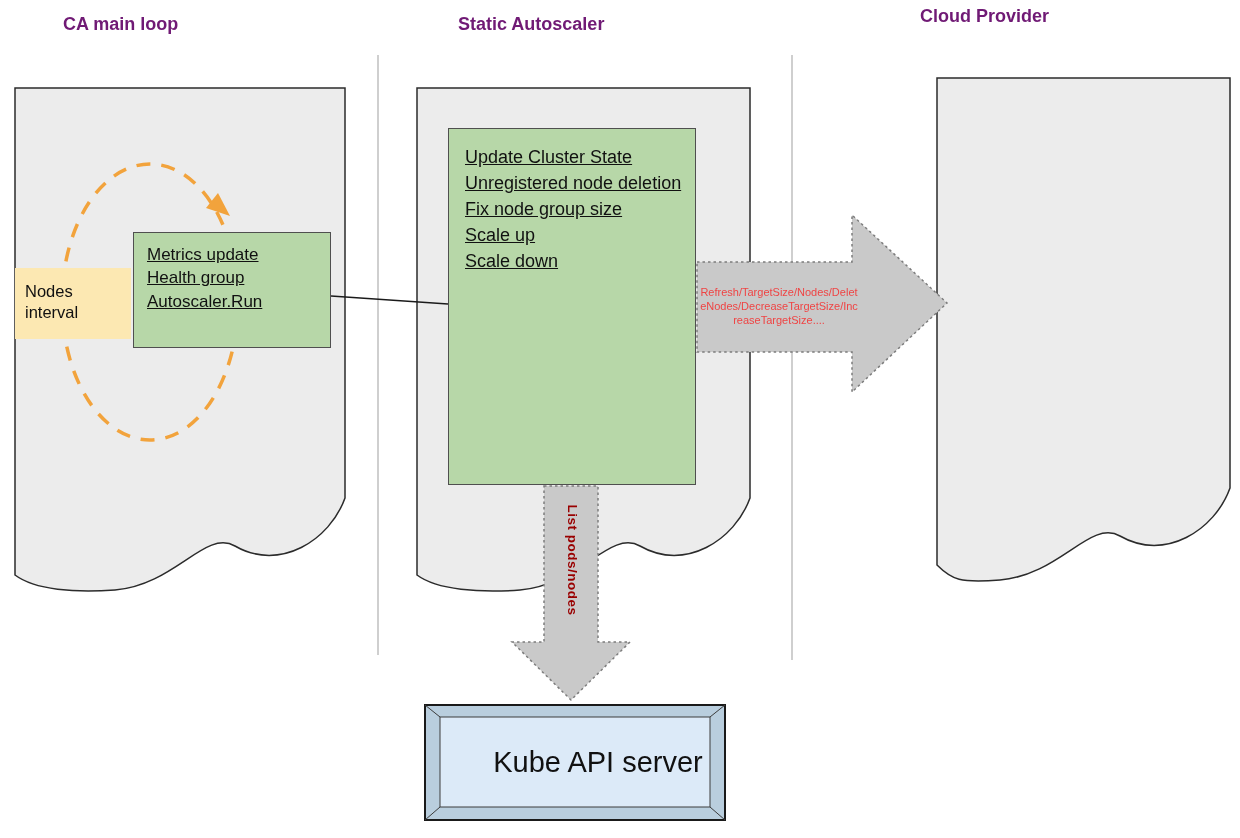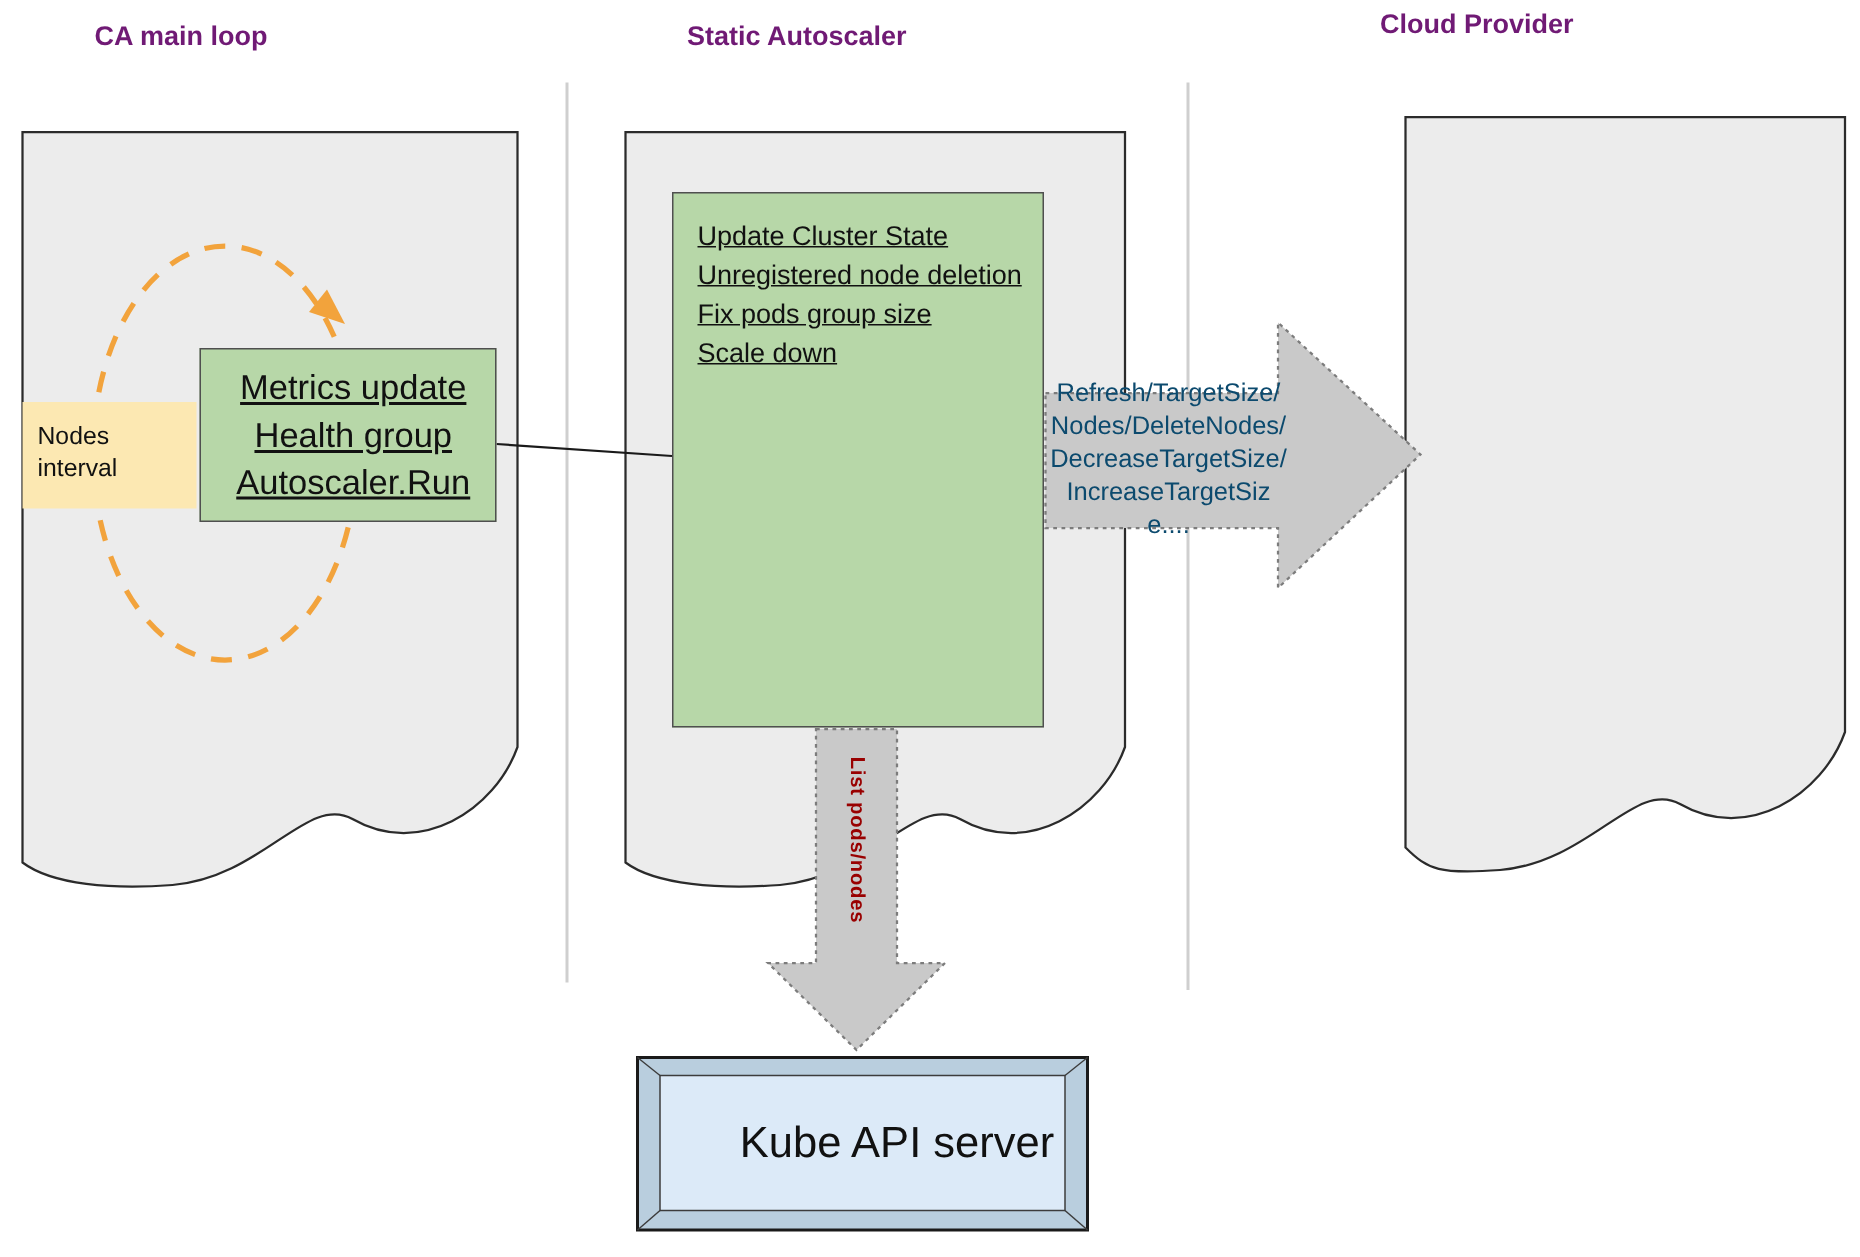--- a/index.html
+++ b/index.html
@@ -10,30 +10,30 @@
   #diagram-svg{position:absolute;left:0;top:0;width:1240px;height:838px;}
   .lane-title{
     position:absolute;font-size:18px;font-weight:bold;color:#701a75;white-space:nowrap;
   }
   .green-box{
     position:absolute;background:#b7d7a8;border:1px solid #4f4f4f;box-sizing:border-box;
     color:#111;
     text-decoration:underline;
   }
   .green-box .line{display:block;}
-  #run-box{left:133px;top:232px;width:198px;height:116px;padding:10px 6px 0 13px;font-size:23px;line-height:1.38;text-align:center;}
+  #run-box{left:133px;top:232px;width:198px;height:116px;padding:10px 6px 0 13px;font-size:17px;line-height:1.38;}
   #autoscaler-box{left:448px;top:128px;width:248px;height:357px;padding:15px 12px 0 16px;font-size:18px;line-height:1.45;}
   #scan-interval-box{
     position:absolute;left:15px;top:268px;width:100px;height:58px;background:#fce8b2;
     padding:13px 6px 0 10px;font-size:16.5px;line-height:1.3;color:#111;
   }
   #cloud-call-label{
     position:absolute;left:700px;top:262px;width:158px;height:88px;
     display:flex;align-items:center;justify-content:center;text-align:center;
-    font-size:17px;line-height:1.3;color:#0c4a6e;word-break:break-all;
+    font-size:11px;line-height:1.3;color:#ef4444;word-break:break-all;
   }
   #kube-call-label{
     position:absolute;left:572px;top:560px;transform:translate(-50%,-50%) rotate(90deg);
     white-space:nowrap;font-size:13.5px;font-weight:bold;color:#990000;letter-spacing:0.5px;
   }
   #kube-api-label{
     position:absolute;left:440px;top:717px;width:316px;height:90px;
     display:flex;align-items:center;justify-content:center;
     font-size:29px;color:#111;white-space:nowrap;
   }
@@ -81,21 +81,22 @@
 
   <div id="run-box" class="green-box">
     <span class="line">Metrics update</span>
     <span class="line">Health group</span>
     <span class="line">Autoscaler.Run</span>
   </div>
 
   <div id="autoscaler-box" class="green-box">
     <span class="line">Update Cluster State</span>
     <span class="line">Unregistered node deletion</span>
-    <span class="line">Fix pods group size</span>
+    <span class="line">Fix node group size</span>
+    <span class="line">Scale up</span>
     <span class="line">Scale down</span>
   </div>
 
   <div id="cloud-call-label">Refresh/TargetSize/Nodes/DeleteNodes/DecreaseTargetSize/IncreaseTargetSize....</div>
   <div id="kube-call-label">List pods/nodes</div>
 
   <div id="kube-api-label">Kube API server</div>
 
 </div>
 

